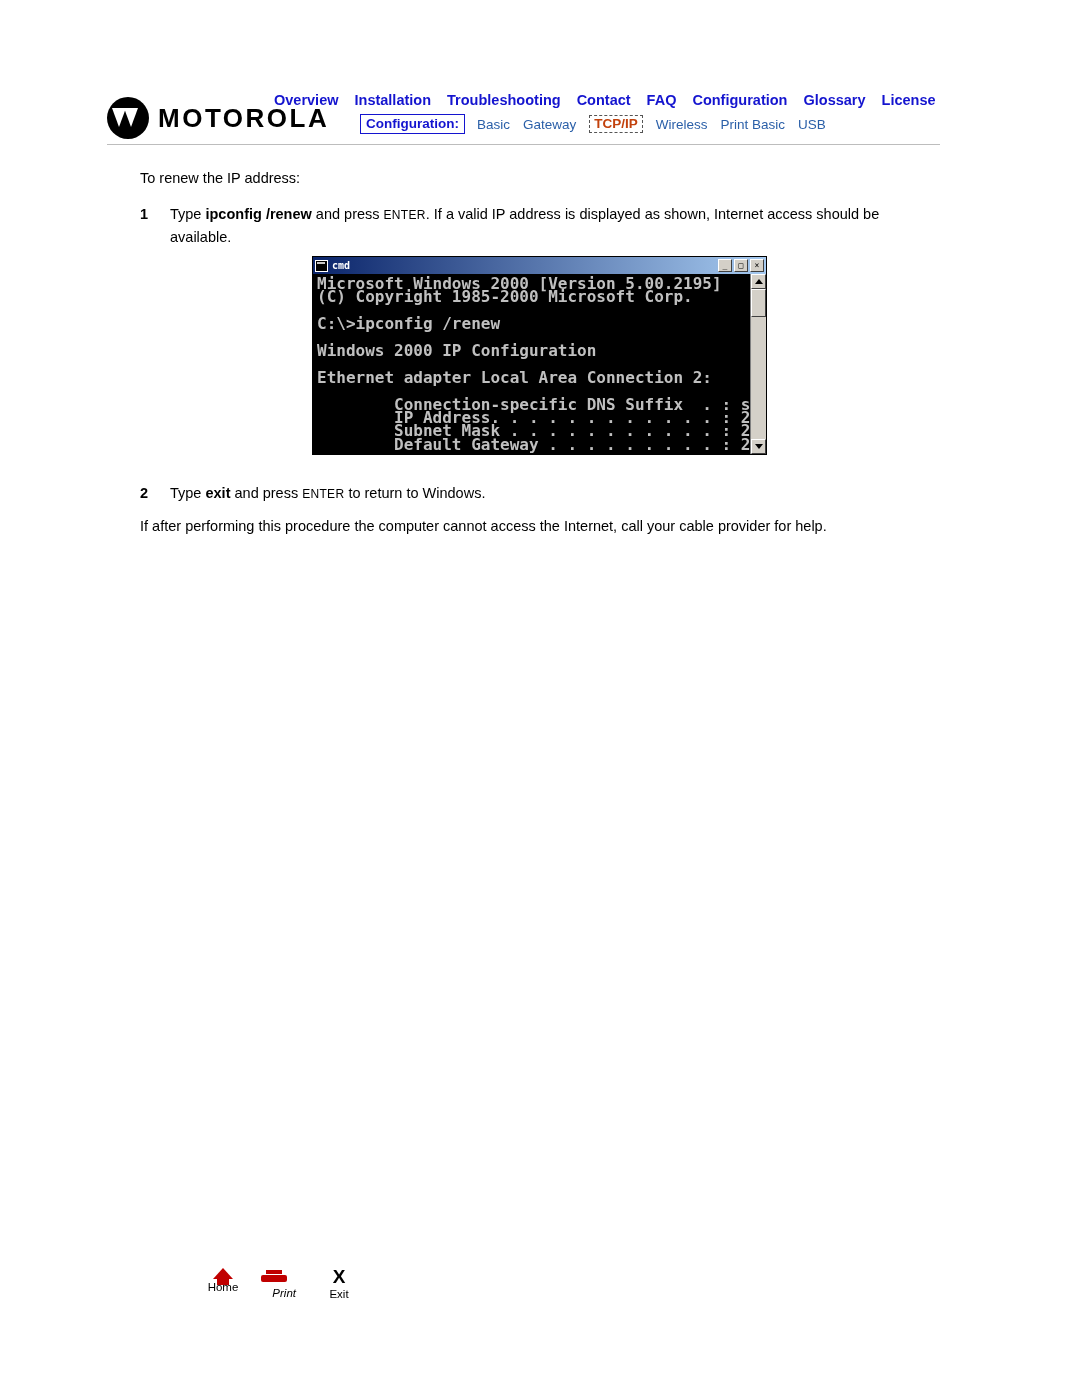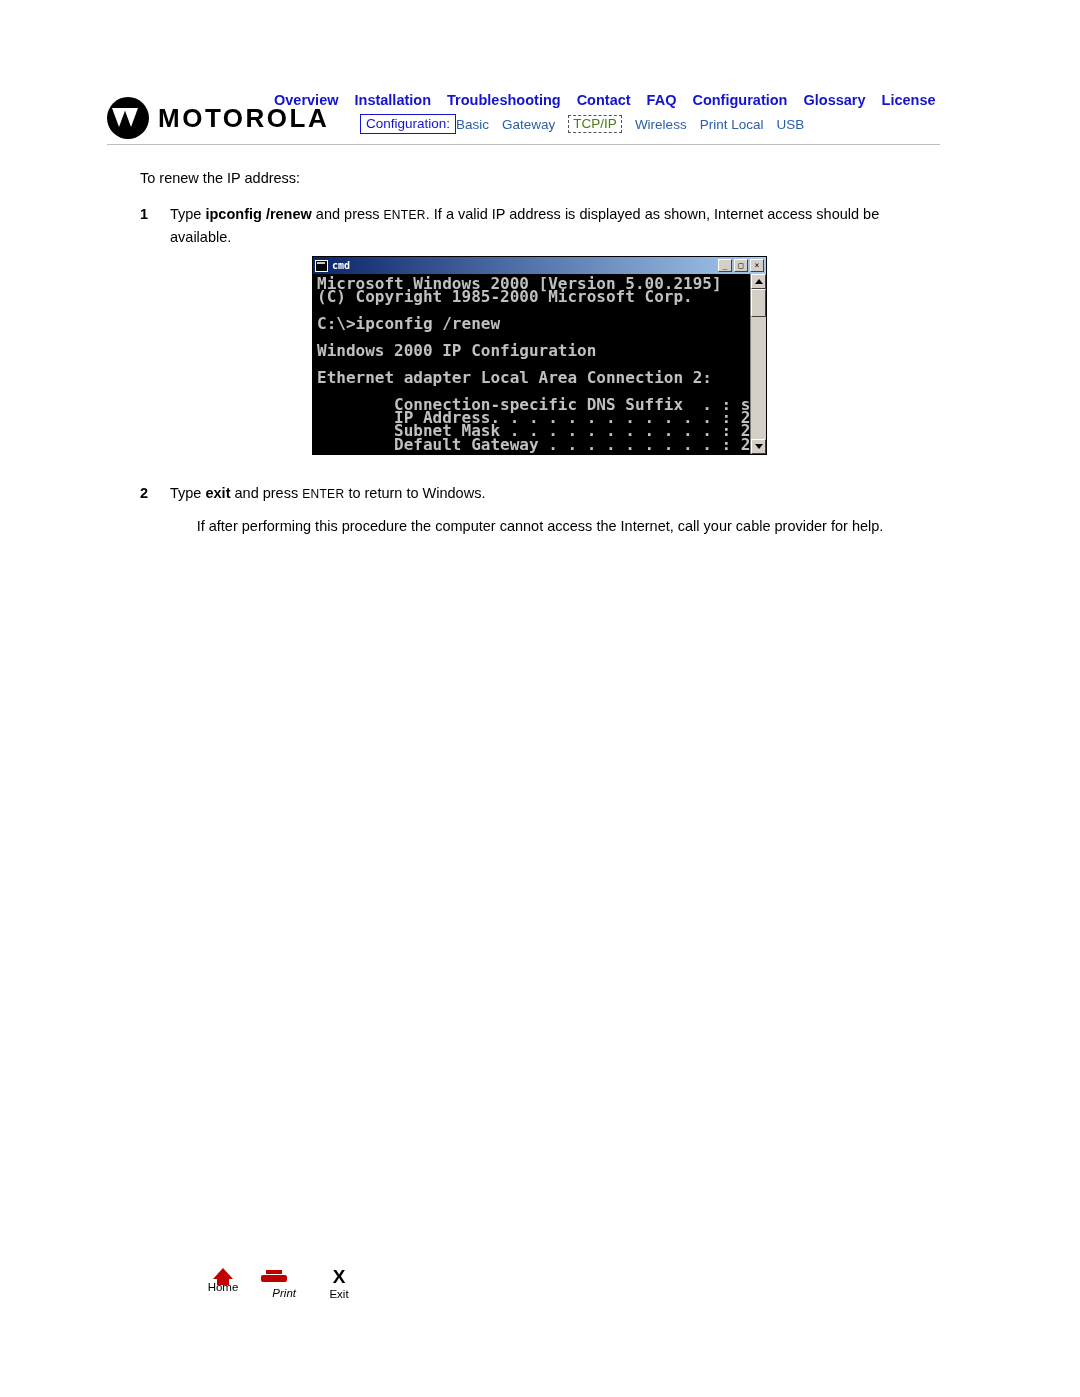--- a/index.html
+++ b/index.html
@@ -82,34 +82,35 @@
     top: 114px;
     font-size: 13.5px;
     color: #1e5fbe;
     white-space: nowrap;
     display: flex;
     align-items: center;
   }
   .config-chip {
     border: 1px solid #1414cf;
     color: #1414cf;
-    font-weight: normal;
+    font-weight: bold;
     padding: 1px 5px 2px 5px;
-    margin-right: 0;
+    margin-right: 12px;
     font-size: 13.5px;
     line-height: 15px;
   }
   .nav-secondary .link {
     margin-right: 13px;
     color: #2a5fa8;
   }
   .nav-secondary .link.current {
     border: 1px dashed #555555;
     padding: 0px 4px 1px 4px;
-    color: #4d7c0f;
+    color: #c2410c;
+    font-weight: bold;
   }
   .header-rule {
     position: absolute;
     left: 107px;
     top: 144px;
     width: 833px;
     height: 1px;
     background: #bdbdbd;
   }
 
@@ -146,21 +147,20 @@
     font-weight: normal;
     letter-spacing: 0.3px;
   }
 
   .final-note {
     position: absolute;
     left: 140px;
     top: 518px;
     font-size: 14.5px;
     width: 800px;
-    text-align: center;
   }
 
   
   .cmd-window {
     position: absolute;
     left: 312px;
     top: 256px;
     width: 455px;
     height: 199px;
     background: #6d28d9;
@@ -336,21 +336,21 @@
   <div class="nav-primary">
     <span>Overview</span><span>Installation</span><span>Troubleshooting</span><span>Contact</span><span>FAQ</span><span>Configuration</span><span>Glossary</span><span>License</span>
   </div>
 
   <div class="nav-secondary">
     <span class="config-chip">Configuration:</span>
     <span class="link">Basic</span>
     <span class="link">Gateway</span>
     <span class="link current">TCP/IP</span>
     <span class="link">Wireless</span>
-    <span class="link">Print Local</span>
+    <span class="link">Print Basic</span>
     <span class="link">USB</span>
   </div>
 
   <div class="header-rule"></div>
 </div>
 
 <div class="intro-line">To renew the IP address:</div>
 
 <div class="step step1">
   <span class="num">1</span>

